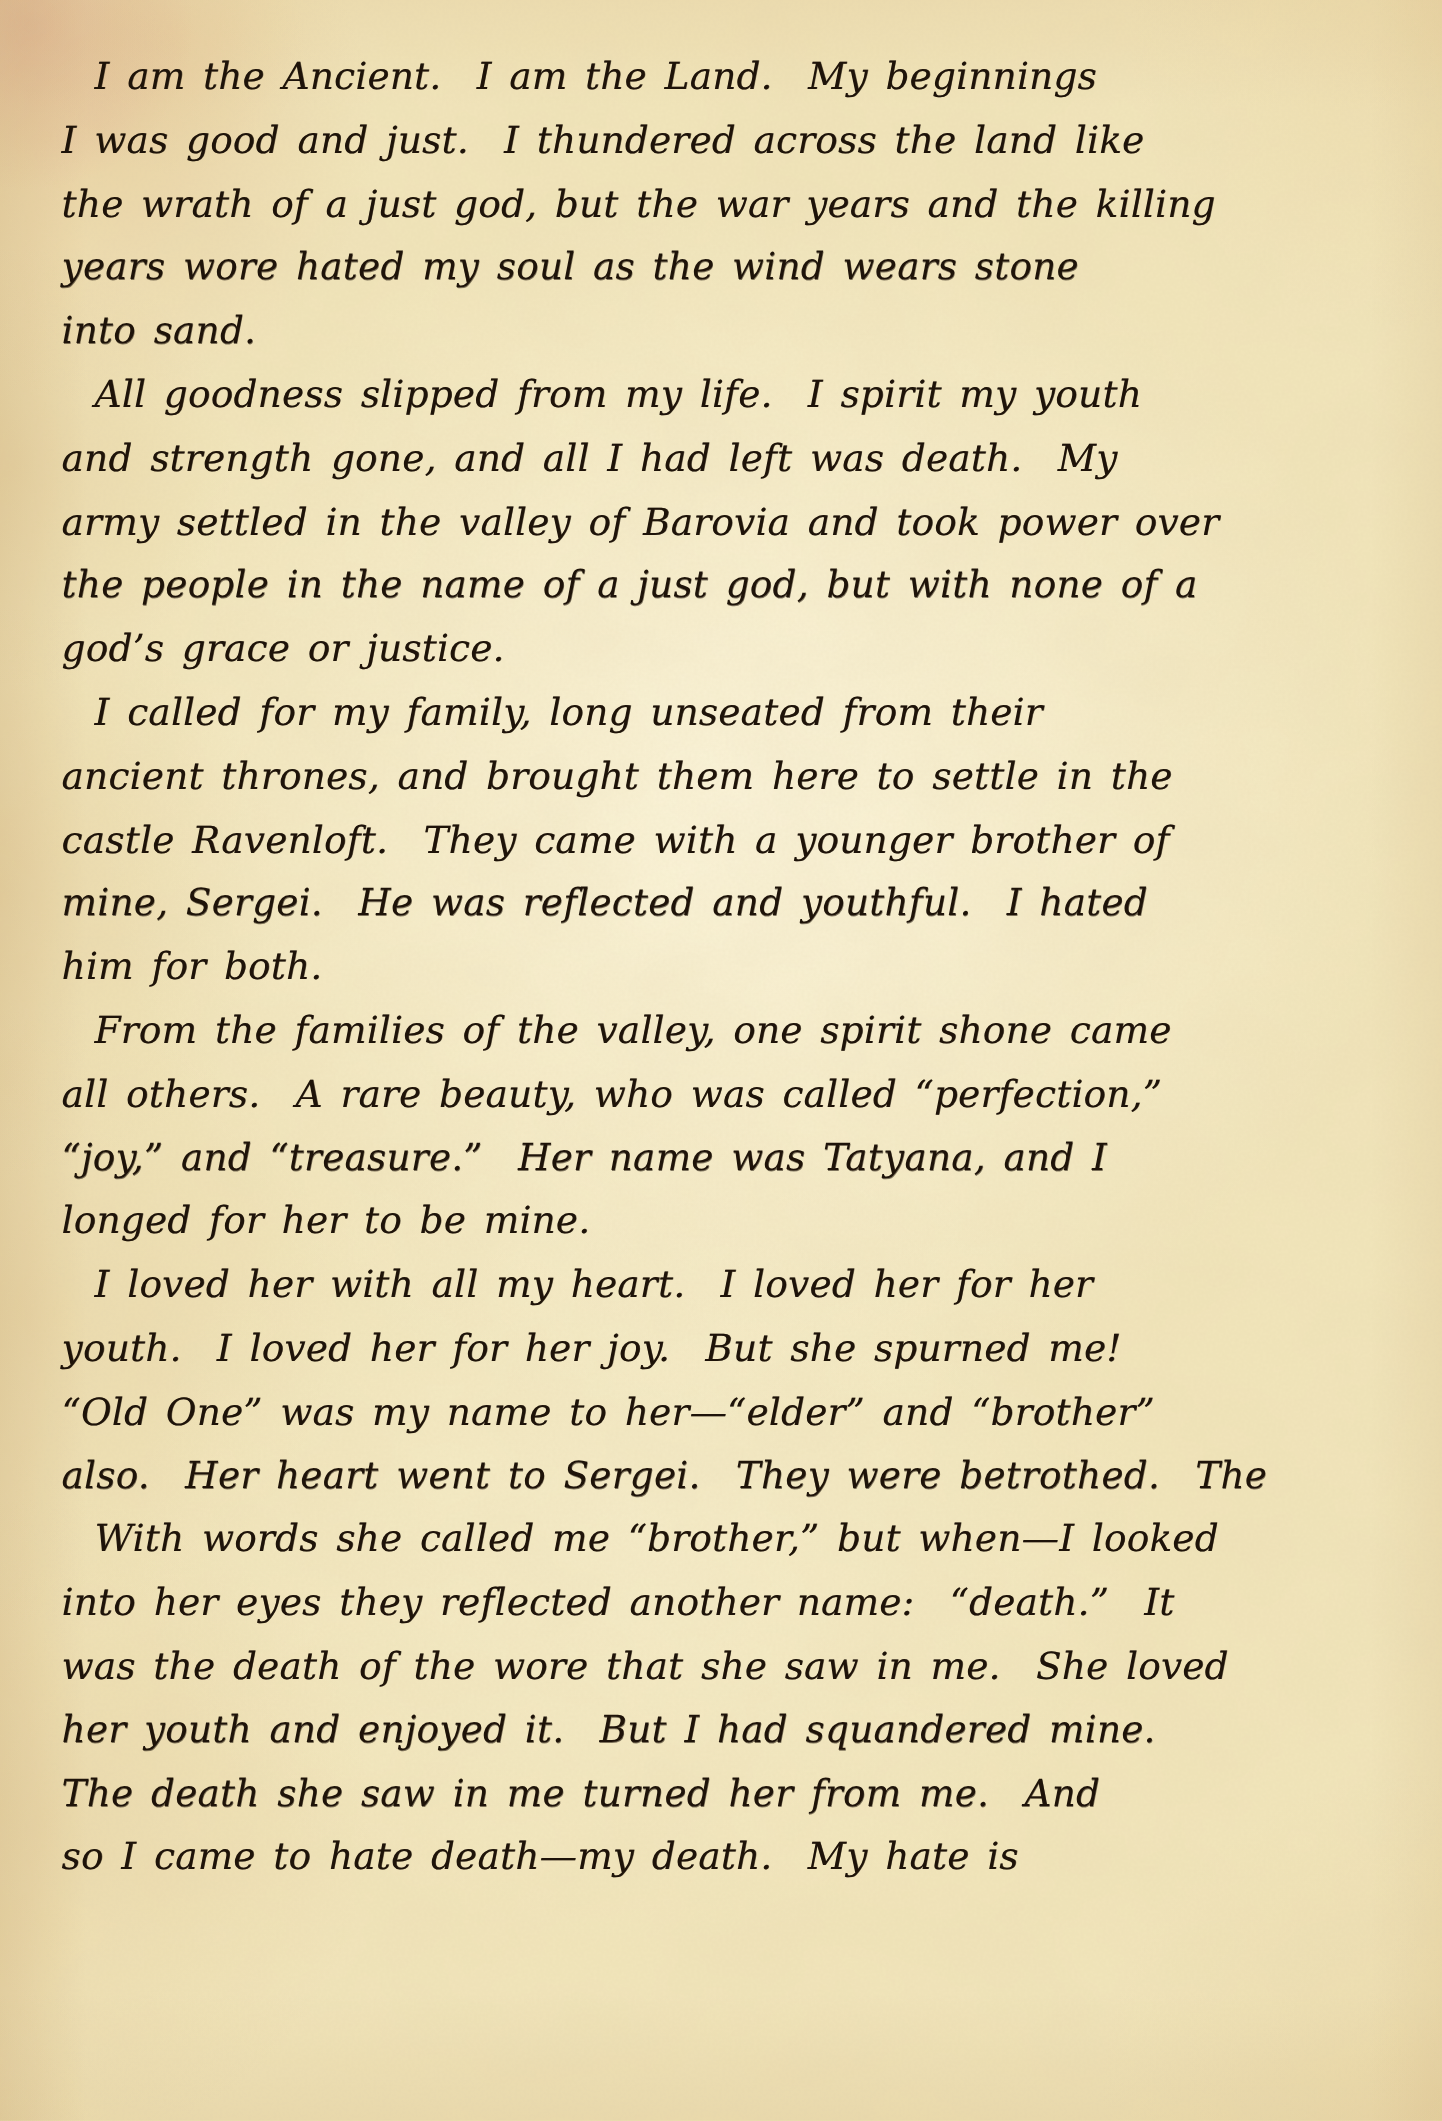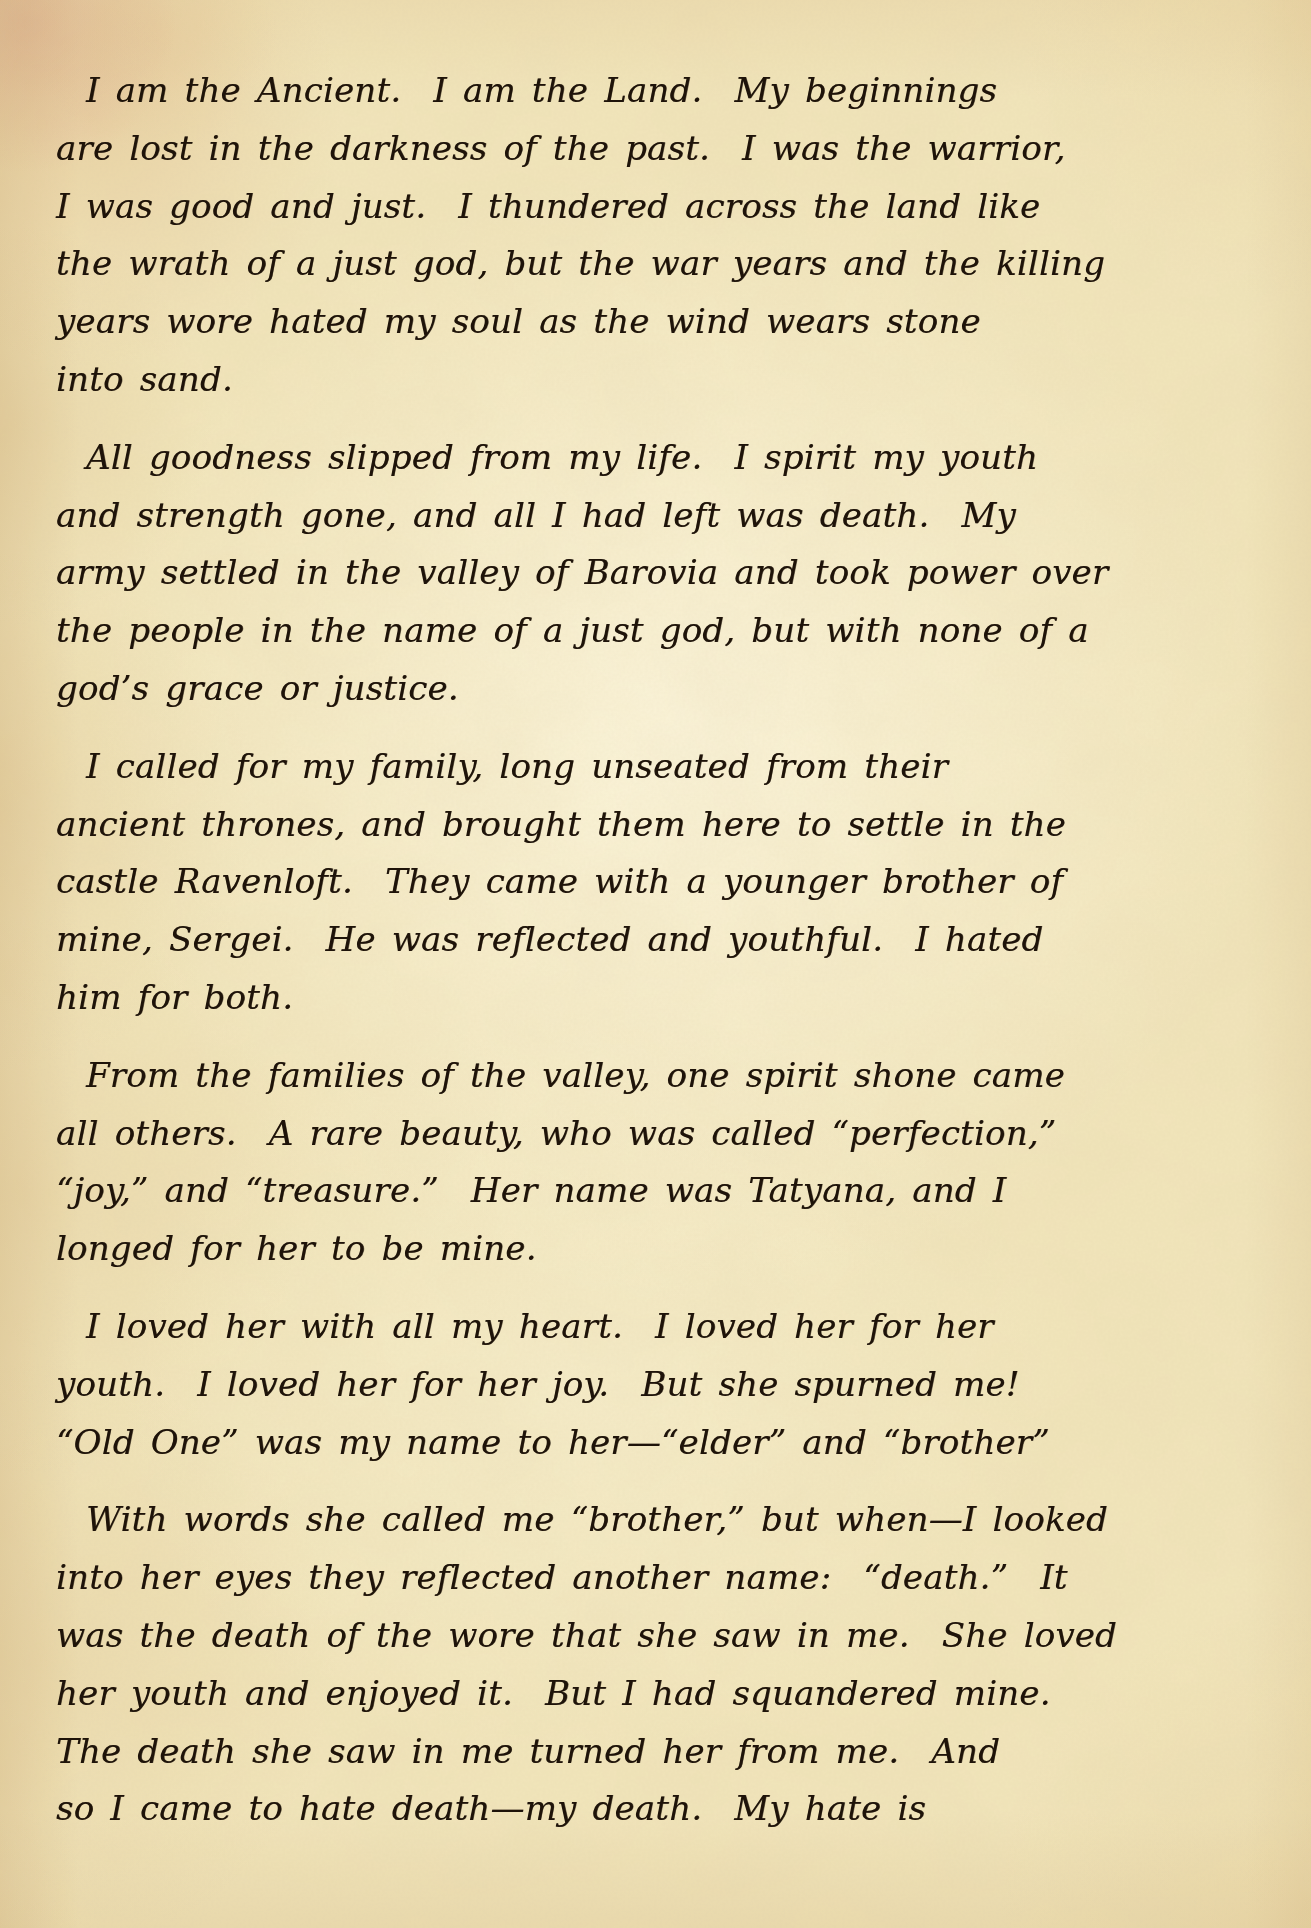--- a/index.html
+++ b/index.html
@@ -48,41 +48,40 @@
     font-size: 34px;
     letter-spacing: 0.2px;
     word-spacing: 5px;
     text-shadow: 0.4px 0.3px 0.5px rgba(30,18,8,0.55);
   }
   .line {
     white-space: pre;
     height: 57.8px;
     line-height: 57.8px;
   }
-  .line.indent { padding-left: 30px; margin-top: 20px; }
+  .line.indent { padding-left: 30px; }
 </style>
 </head>
 <body style="--ink: #1e1309; --paper: #f2e6bb;">
 
 <svg class="grain" width="1311" height="1928" xmlns="http://www.w3.org/2000/svg">
   <filter id="blotch" x="0" y="0" width="100%" height="100%">
     <feTurbulence type="fractalNoise" baseFrequency="0.009 0.011" numOctaves="4" seed="11"></feTurbulence>
     <feColorMatrix type="matrix" values="0 0 0 0 0.78  0 0 0 0 0.66  0 0 0 0 0.42  0 0 0 0.22 0"></feColorMatrix>
   </filter>
   <filter id="speck" x="0" y="0" width="100%" height="100%">
     <feTurbulence type="fractalNoise" baseFrequency="0.35 0.35" numOctaves="2" seed="4"></feTurbulence>
     <feColorMatrix type="matrix" values="0 0 0 0 0.62  0 0 0 0 0.52  0 0 0 0 0.32  0 0 0 0.10 0"></feColorMatrix>
   </filter>
   <rect width="1311" height="1928" filter="url(#blotch)"></rect>
   <rect width="1311" height="1928" filter="url(#speck)"></rect>
 </svg>
 
 <div class="text-block">
     <div class="line indent">I am the Ancient.  I am the Land.  My beginnings</div>
-    <div class="line">are lost in the darkness of the past.  I was the warrior,</div>
     <div class="line">I was good and just.  I thundered across the land like</div>
     <div class="line">the wrath of a just god, but the war years and the killing</div>
     <div class="line">years wore hated my soul as the wind wears stone</div>
     <div class="line">into sand.</div>
     <div class="line indent">All goodness slipped from my life.  I spirit my youth</div>
     <div class="line">and strength gone, and all I had left was death.  My</div>
     <div class="line">army settled in the valley of Barovia and took power over</div>
     <div class="line">the people in the name of a just god, but with none of a</div>
     <div class="line">god’s grace or justice.</div>
     <div class="line indent">I called for my family, long unseated from their</div>
@@ -90,19 +89,20 @@
     <div class="line">castle Ravenloft.  They came with a younger brother of</div>
     <div class="line">mine, Sergei.  He was reflected and youthful.  I hated</div>
     <div class="line">him for both.</div>
     <div class="line indent">From the families of the valley, one spirit shone came</div>
     <div class="line">all others.  A rare beauty, who was called “perfection,”</div>
     <div class="line">“joy,” and “treasure.”  Her name was Tatyana, and I</div>
     <div class="line">longed for her to be mine.</div>
     <div class="line indent">I loved her with all my heart.  I loved her for her</div>
     <div class="line">youth.  I loved her for her joy.  But she spurned me!</div>
     <div class="line">“Old One” was my name to her—“elder” and “brother”</div>
+    <div class="line">also.  Her heart went to Sergei.  They were betrothed.  The</div>
     <div class="line indent">With words she called me “brother,” but when—I looked</div>
     <div class="line">into her eyes they reflected another name:  “death.”  It</div>
     <div class="line">was the death of the wore that she saw in me.  She loved</div>
     <div class="line">her youth and enjoyed it.  But I had squandered mine.</div>
     <div class="line">The death she saw in me turned her from me.  And</div>
     <div class="line">so I came to hate death—my death.  My hate is</div>
   </div>
 
 </body></html>

